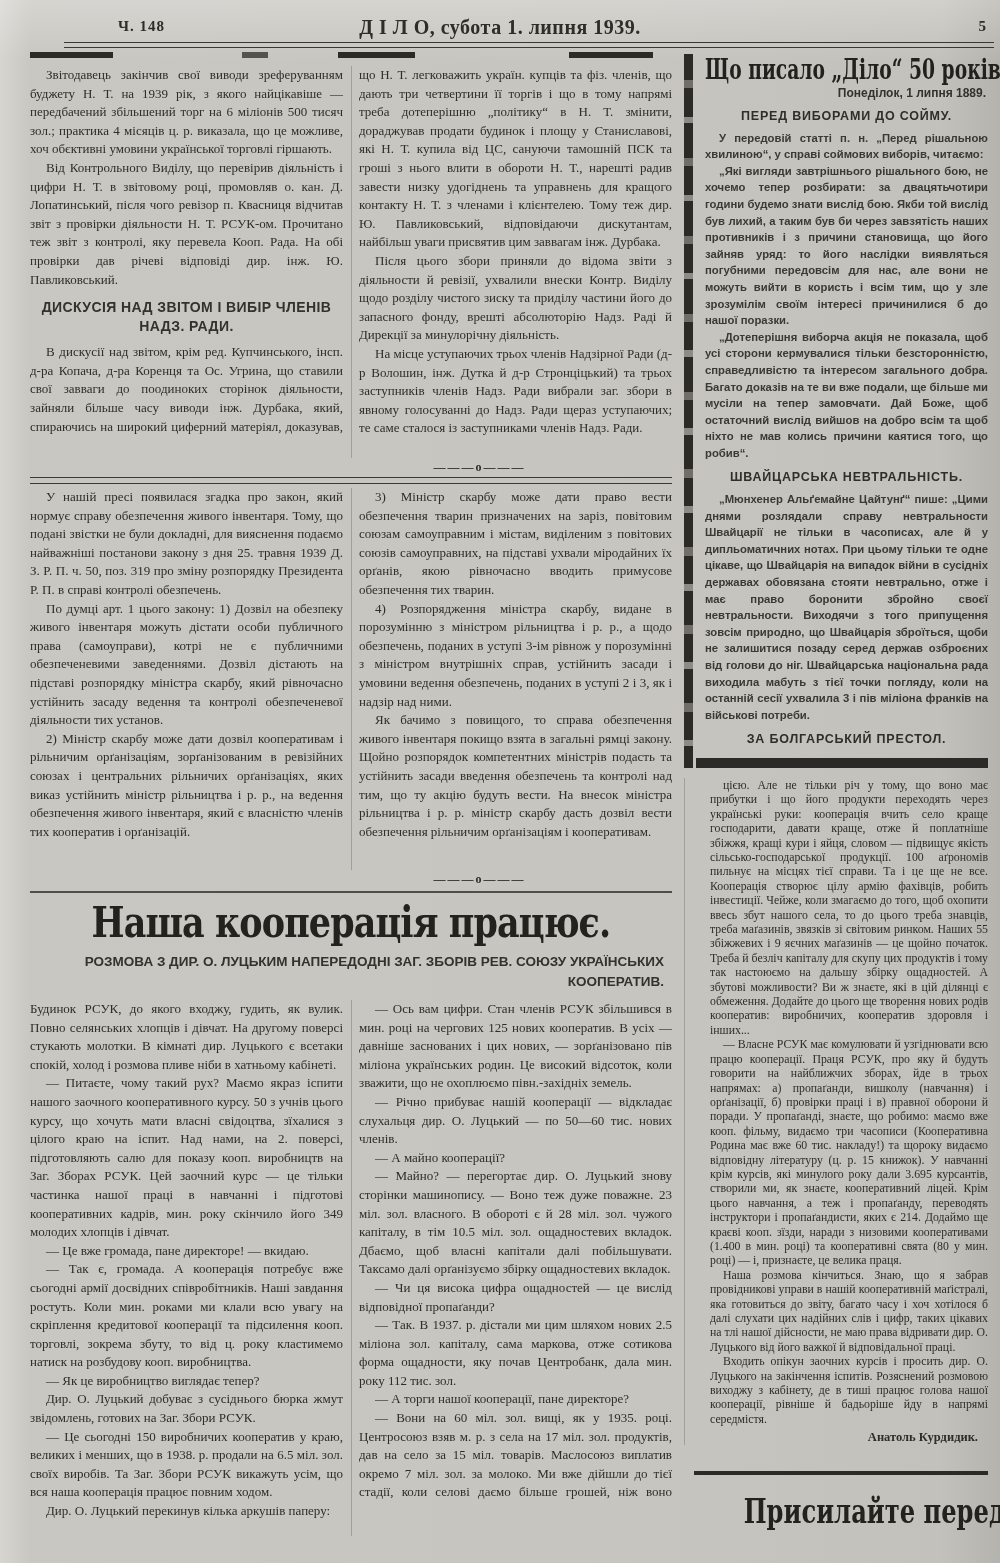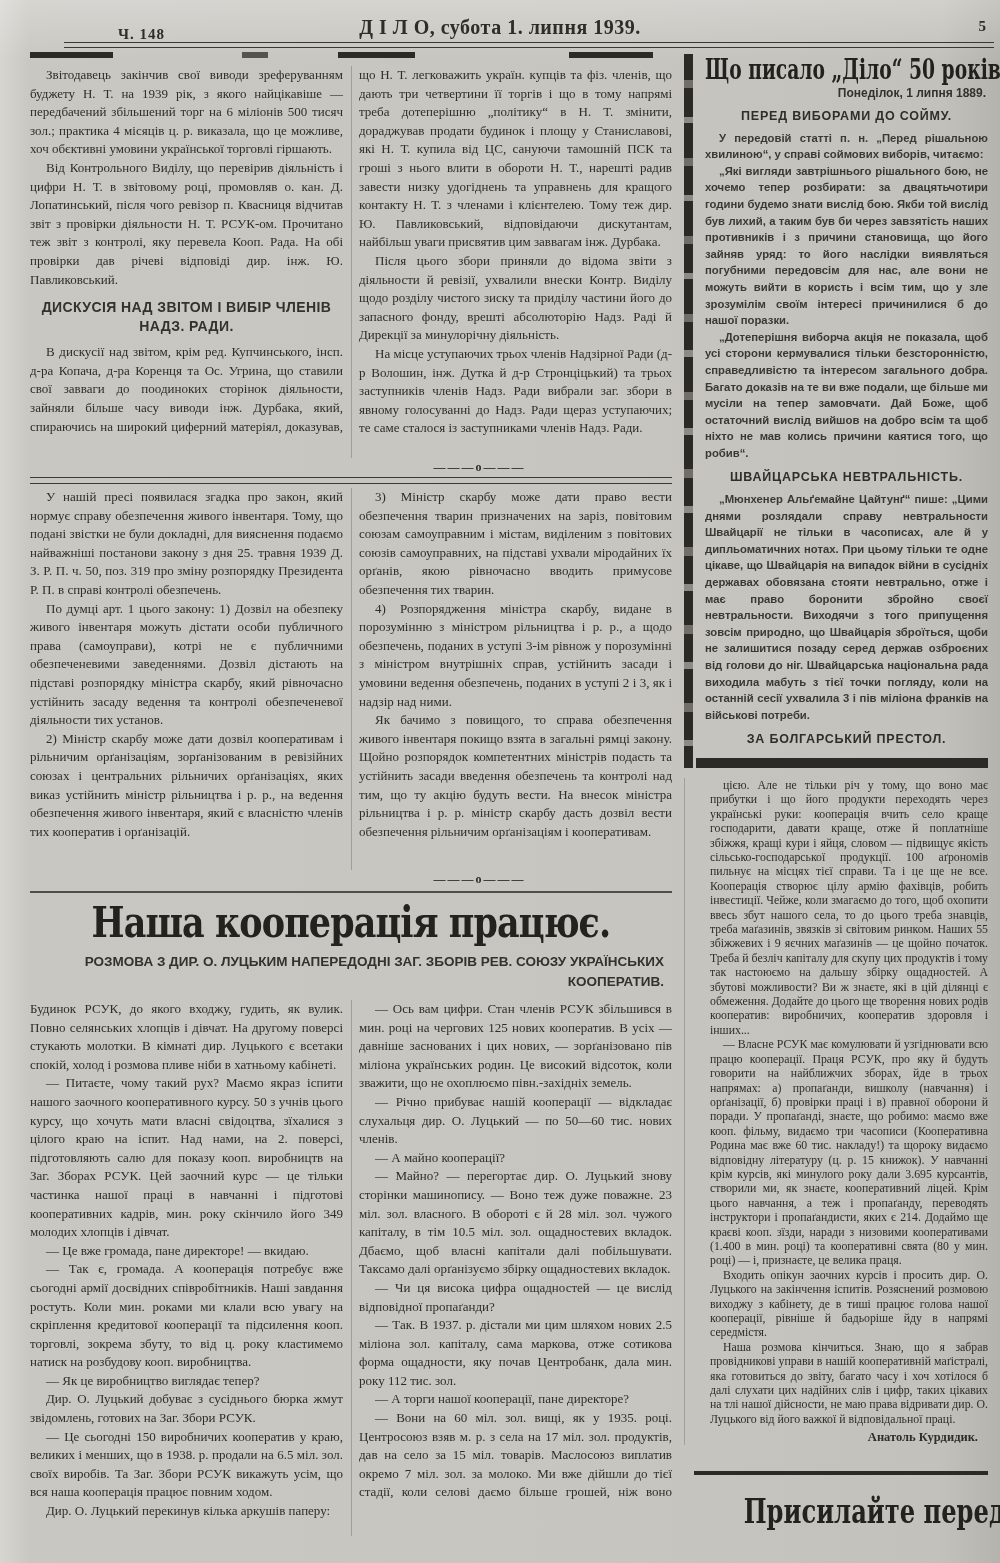--- a/index.html
+++ b/index.html
@@ -7,21 +7,21 @@
   .page{
     position:relative;width:1000px;height:1563px;overflow:hidden;
     background:
       linear-gradient(180deg, rgba(255,255,255,.25) 0px, rgba(255,255,255,0) 60px),
       linear-gradient(90deg, #d6d5d0 0px, #c9c7c1 30px, #c7c5bf 640px, #c3c1bb 940px, #b5b3ad 1000px);
     font-family:"Liberation Serif","DejaVu Serif",serif;
     color:#2e2d29;
   }
   
   .masthead{position:absolute;top:16px;left:0;right:0;height:24px;font-weight:bold;font-size:15px;}
-  .mast-issue{position:absolute;left:118px;top:10px;letter-spacing:1px;}
+  .mast-issue{position:absolute;left:118px;top:2px;letter-spacing:1px;}
   .mast-title{position:absolute;left:0;right:0;top:0;text-align:center;font-size:20px;letter-spacing:.5px;}
   .mast-page{position:absolute;right:14px;top:2px;}
   .mast-rule{position:absolute;top:42px;left:64px;right:6px;height:4px;
     border-top:1.5px solid #383732;border-bottom:1.5px solid #383732;}
   
   .content{position:absolute;top:50px;left:30px;right:12px;display:flex;gap:12px;}
   .left-track{width:642px;flex:0 0 642px;}
   .right-track{flex:1;min-width:0;}
   
   .cols2{columns:2;column-gap:16px;column-rule:1px solid rgba(55,53,48,.28);
@@ -157,22 +157,22 @@
           <div class="box-section-heading">ШВАЙЦАРСЬКА НЕВТРАЛЬНІСТЬ.</div>
           <p>„Мюнхенер Альґемайне Цайтунґ“ пише: „Цими днями розлядали справу невтральности Швайцарії не тільки в часописах, але й у дипльоматичних нотах. При цьому тільки те одне цікаве, що Швайцарія на випадок війни в сусідніх державах обовязана стояти невтрально, отже і має право боронити збройно своєї невтральности. Виходячи з того припущення зовсім природно, що Швайцарія зброїться, щоби не залишитися позаду серед держав озброєних від голови до ніг. Швайцарська національна рада виходила мабуть з тієї точки погляду, коли на останній сесії ухвалила 3 і пів міліона франків на військові потреби.</p>
           <div class="box-section-heading">ЗА БОЛГАРСЬКИЙ ПРЕСТОЛ.</div>
         </div>
         <div class="box-bottom-bar"></div>
       </div>
 
       <div class="continuation">
         <p class="noindent">цією. Але не тільки річ у тому, що воно має прибутки і що його продукти переходять через українські руки: кооперація вчить село краще господарити, давати краще, отже й поплатніше збіжжя, кращі кури і яйця, словом — підвищує якість сільсько-господарської продукції. 100 аґрономів пильнує на місцях тієї справи. Та і це ще не все. Кооперація створює цілу армію фахівців, робить інвестиції. Чейже, коли змагаємо до того, щоб охопити ввесь збут нашого села, то до цього треба знавців, треба маґазинів, звязків зі світовим ринком. Наших 55 збіжжевих і 9 яєчних маґазинів — це щойно початок. Треба й безліч капіталу для скупу цих продуктів і тому так настоюємо на дальшу збірку ощадностей. А збутові можливости? Ви ж знаєте, які в цій ділянці є обмеження. Додайте до цього ще творення нових родів кооператив: виробничих, кооператив здоровля і інших...</p>
         <p>— Власне РСУК має комулювати й узгіднювати всю працю кооперації. Праця РСУК, про яку й будуть говорити на найближчих зборах, йде в трьох напрямах: а) пропаґанди, вишколу (навчання) і орґанізації, б) провірки праці і в) правної оборони й поради. У пропаґанді, знаєте, що робимо: маємо вже кооп. фільму, видаємо три часописи (Кооперативна Родина має вже 60 тис. накладу!) та щороку видаємо відповідну літературу (ц. р. 15 книжок). У навчанні крім курсів, які минулого року дали 3.695 курсантів, створили ми, як знаєте, кооперативний ліцей. Крім цього навчання, а теж і пропаґанду, переводять інструктори і пропаґандисти, яких є 214. Додаймо ще краєві кооп. зїзди, наради з низовими кооперативами (1.400 в мин. році) та кооперативні свята (80 у мин. році) — і, признаєте, це велика праця.</p>
+        <p>Наша розмова кінчиться. Знаю, що я забрав провідникові управи в нашій кооперативній маґістралі, яка готовиться до звіту, багато часу і хоч хотілося б далі слухати цих надійних слів і цифр, таких цікавих на тлі нашої дійсности, не маю права відривати дир. О. Луцького від його важкої й відповідальної праці.</p>
         <p>Входить опікун заочних курсів і просить дир. О. Луцького на закінчення іспитів. Розяснений розмовою виходжу з кабінету, де в тиші працює голова нашої кооперації, рівніше й бадьоріше йду в напрямі середмістя.</p>
-        <p>Наша розмова кінчиться. Знаю, що я забрав провідникові управи в нашій кооперативній маґістралі, яка готовиться до звіту, багато часу і хоч хотілося б далі слухати цих надійних слів і цифр, таких цікавих на тлі нашої дійсности, не маю права відривати дир. О. Луцького від його важкої й відповідальної праці.</p>
         <div class="signature">Анатоль Курдидик.</div>
       </div>
 
       <div class="promo-rule"></div>
       <div class="promo">
         <span>Присилайте передплату!</span>
       </div>
 
     </div>
   </div>

